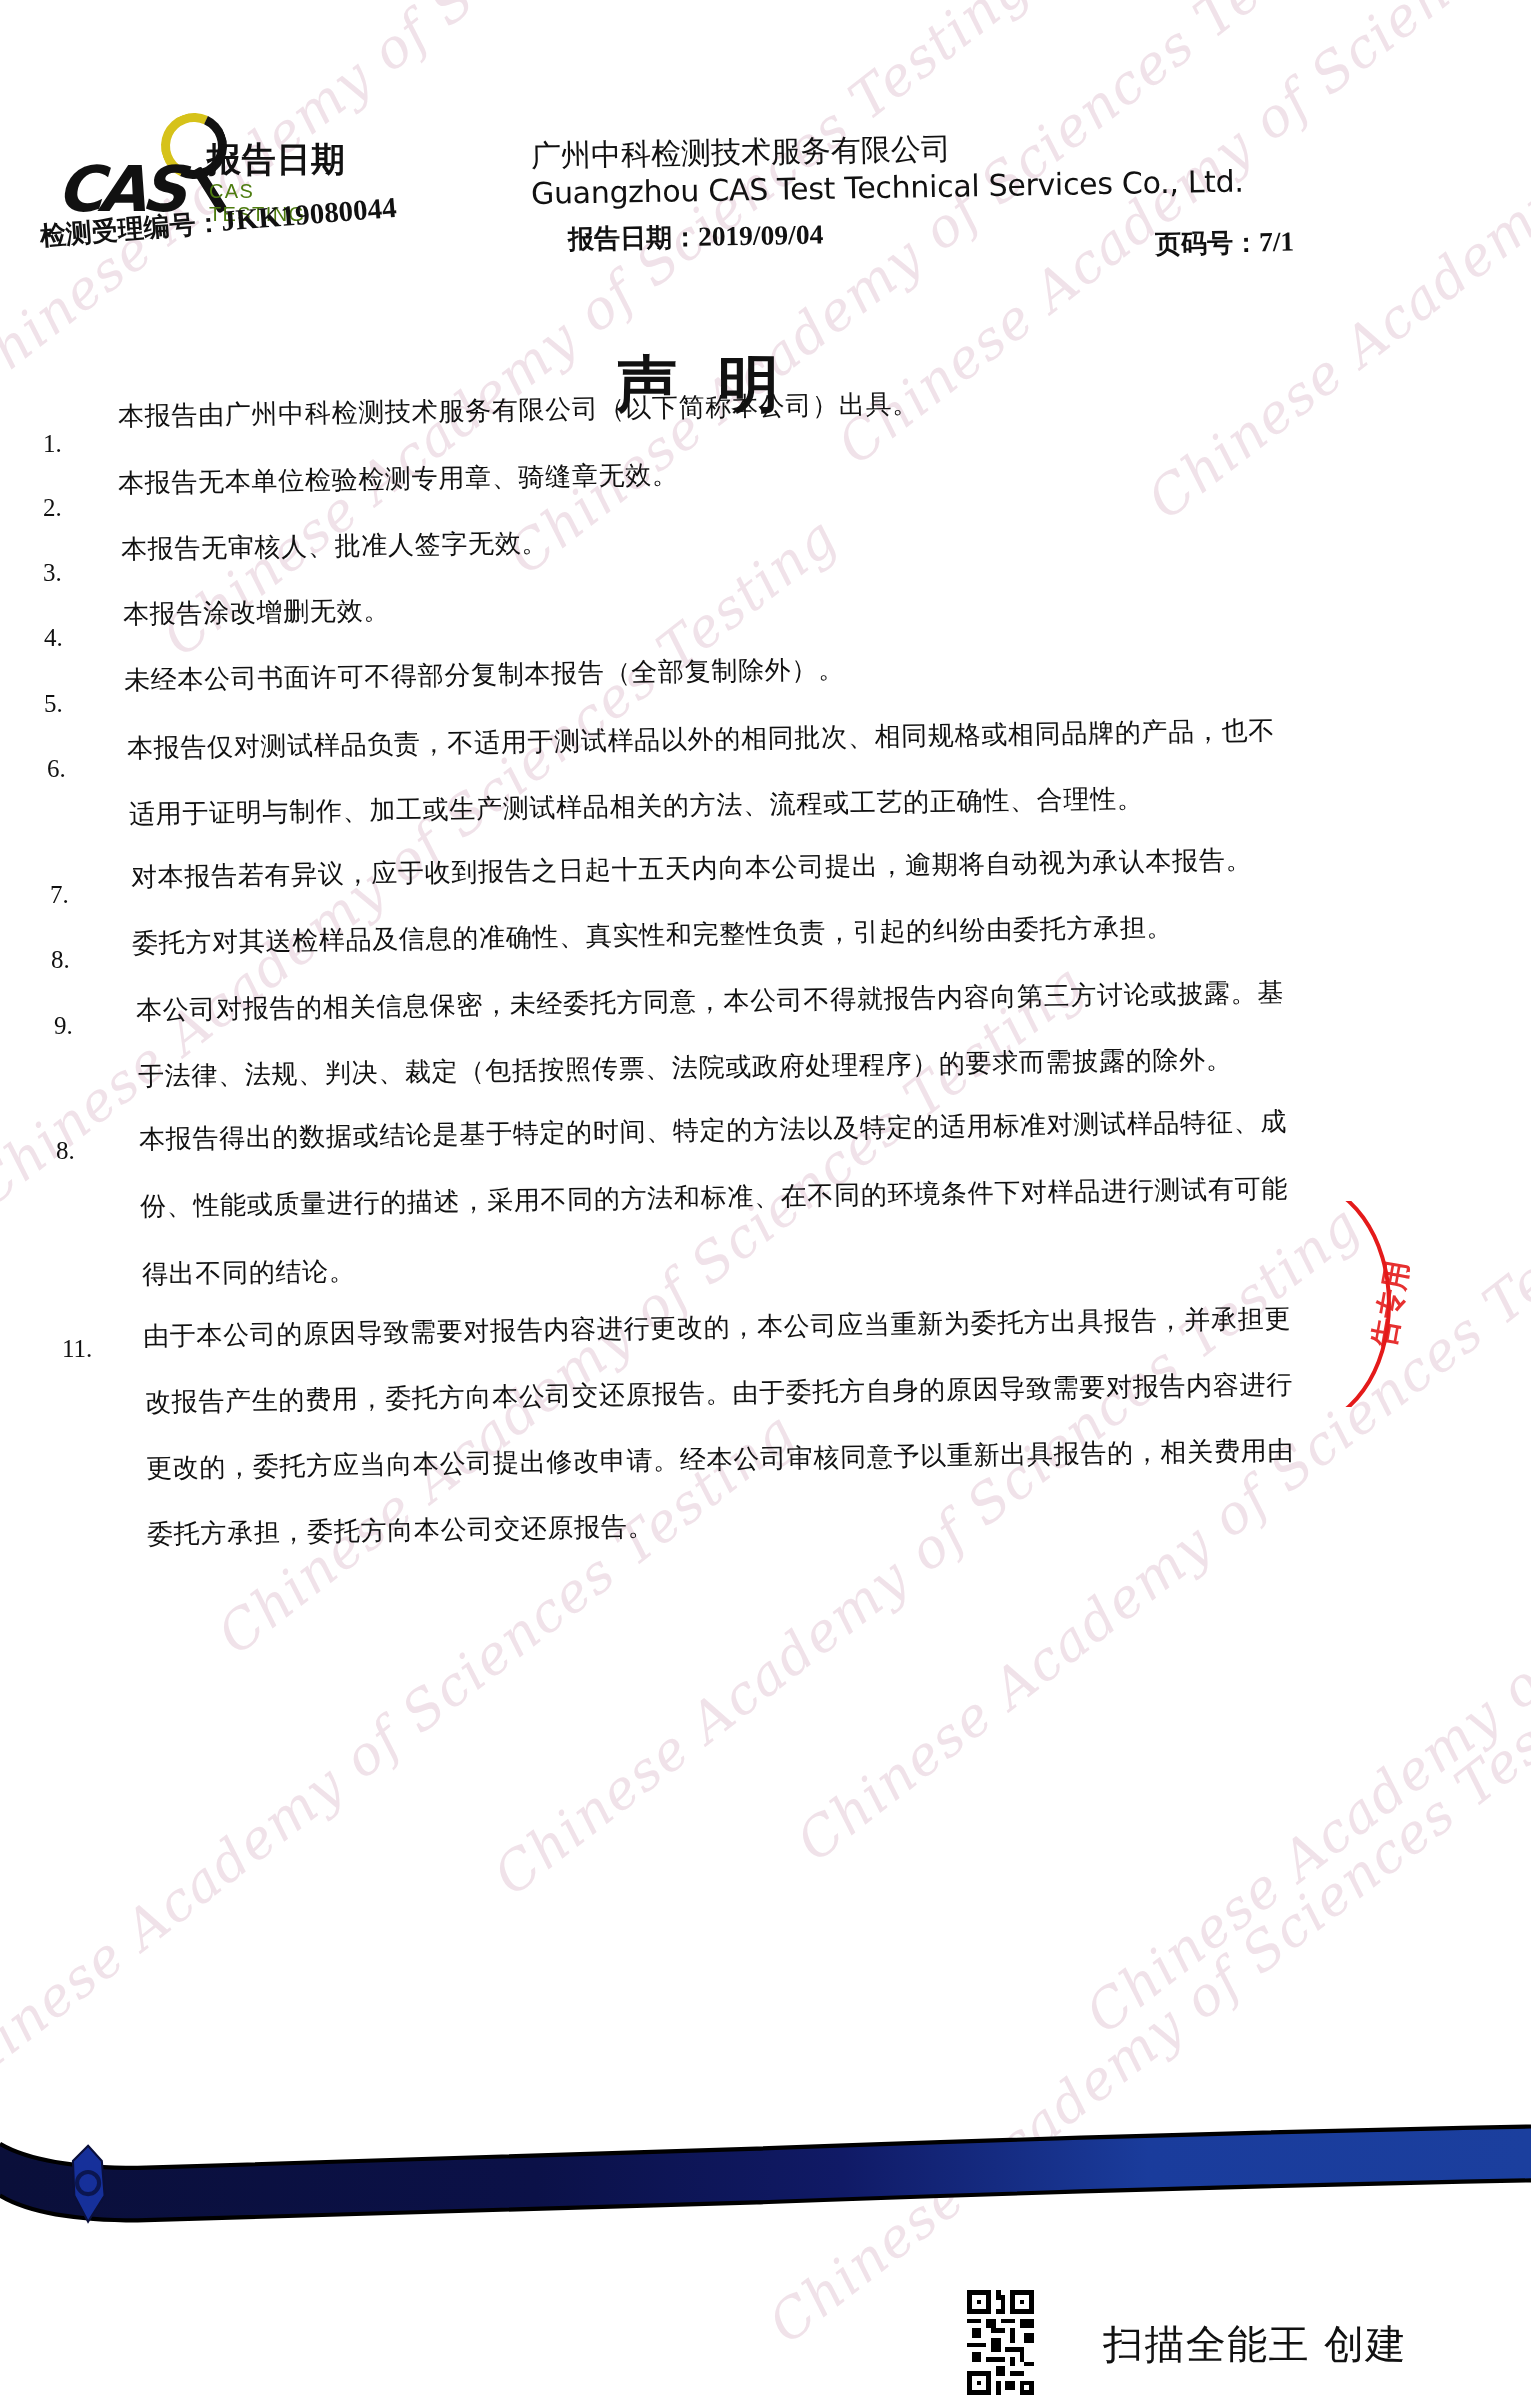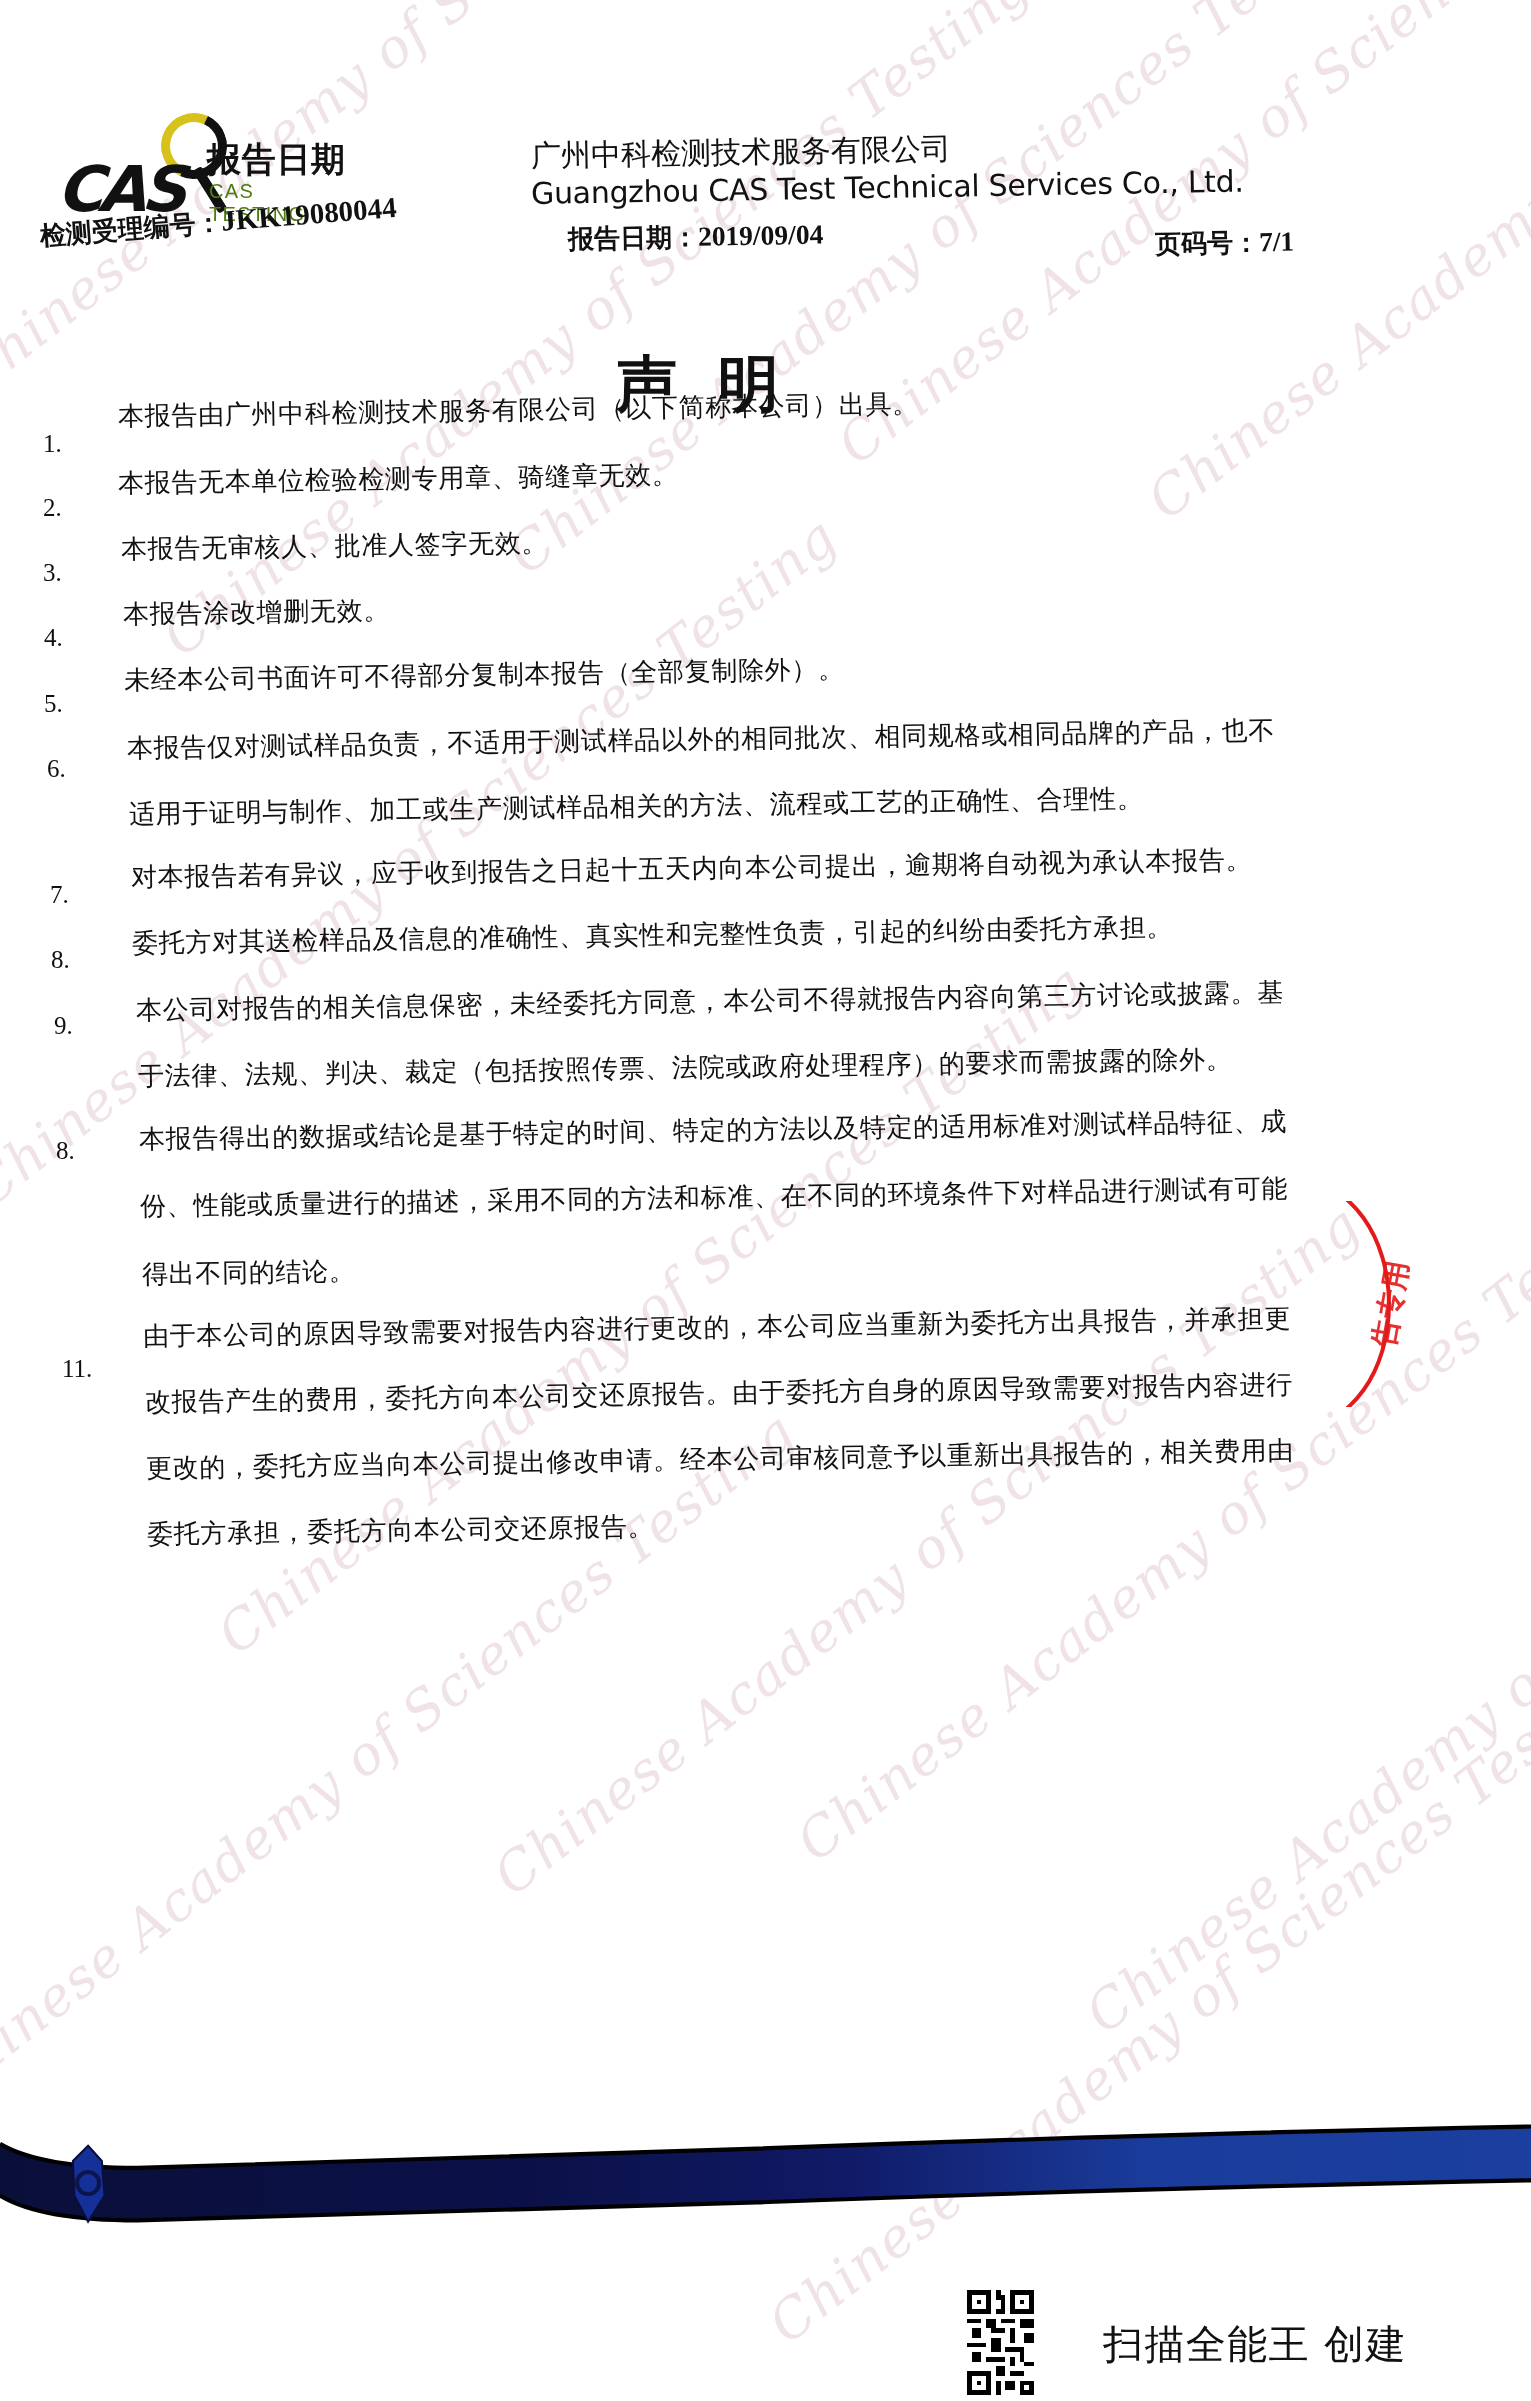--- a/index.html
+++ b/index.html
@@ -343,21 +343,21 @@
   </div>
 
   <div class="clause">
     <span class="clause-num" style="left:56px; top:1137px;">8.</span>
     <span class="clause-line" style="left:139px; top:1122px;">本报告得出的数据或结论是基于特定的时间、特定的方法以及特定的适用标准对测试样品特征、成</span>
     <span class="clause-line" style="left:140px; top:1189px;">份、性能或质量进行的描述，采用不同的方法和标准、在不同的环境条件下对样品进行测试有可能</span>
     <span class="clause-line" style="left:142px; top:1257px;">得出不同的结论。</span>
   </div>
 
   <div class="clause">
-    <span class="clause-num" style="left:62px; top:1335px;margin-top:20px;">11.</span>
+    <span class="clause-num" style="left:62px; top:1335px;">11.</span>
     <span class="clause-line" style="left:143px; top:1319px;">由于本公司的原因导致需要对报告内容进行更改的，本公司应当重新为委托方出具报告，并承担更</span>
     <span class="clause-line" style="left:145px; top:1385px;">改报告产生的费用，委托方向本公司交还原报告。由于委托方自身的原因导致需要对报告内容进行</span>
     <span class="clause-line" style="left:146px; top:1451px;">更改的，委托方应当向本公司提出修改申请。经本公司审核同意予以重新出具报告的，相关费用由</span>
     <span class="clause-line" style="left:147px; top:1517px;">委托方承担，委托方向本公司交还原报告。</span>
   </div>
 </main>
 
 <div class="stamp">
   <div class="stamp-ring"></div>
   <div class="stamp-text">告专用</div>

